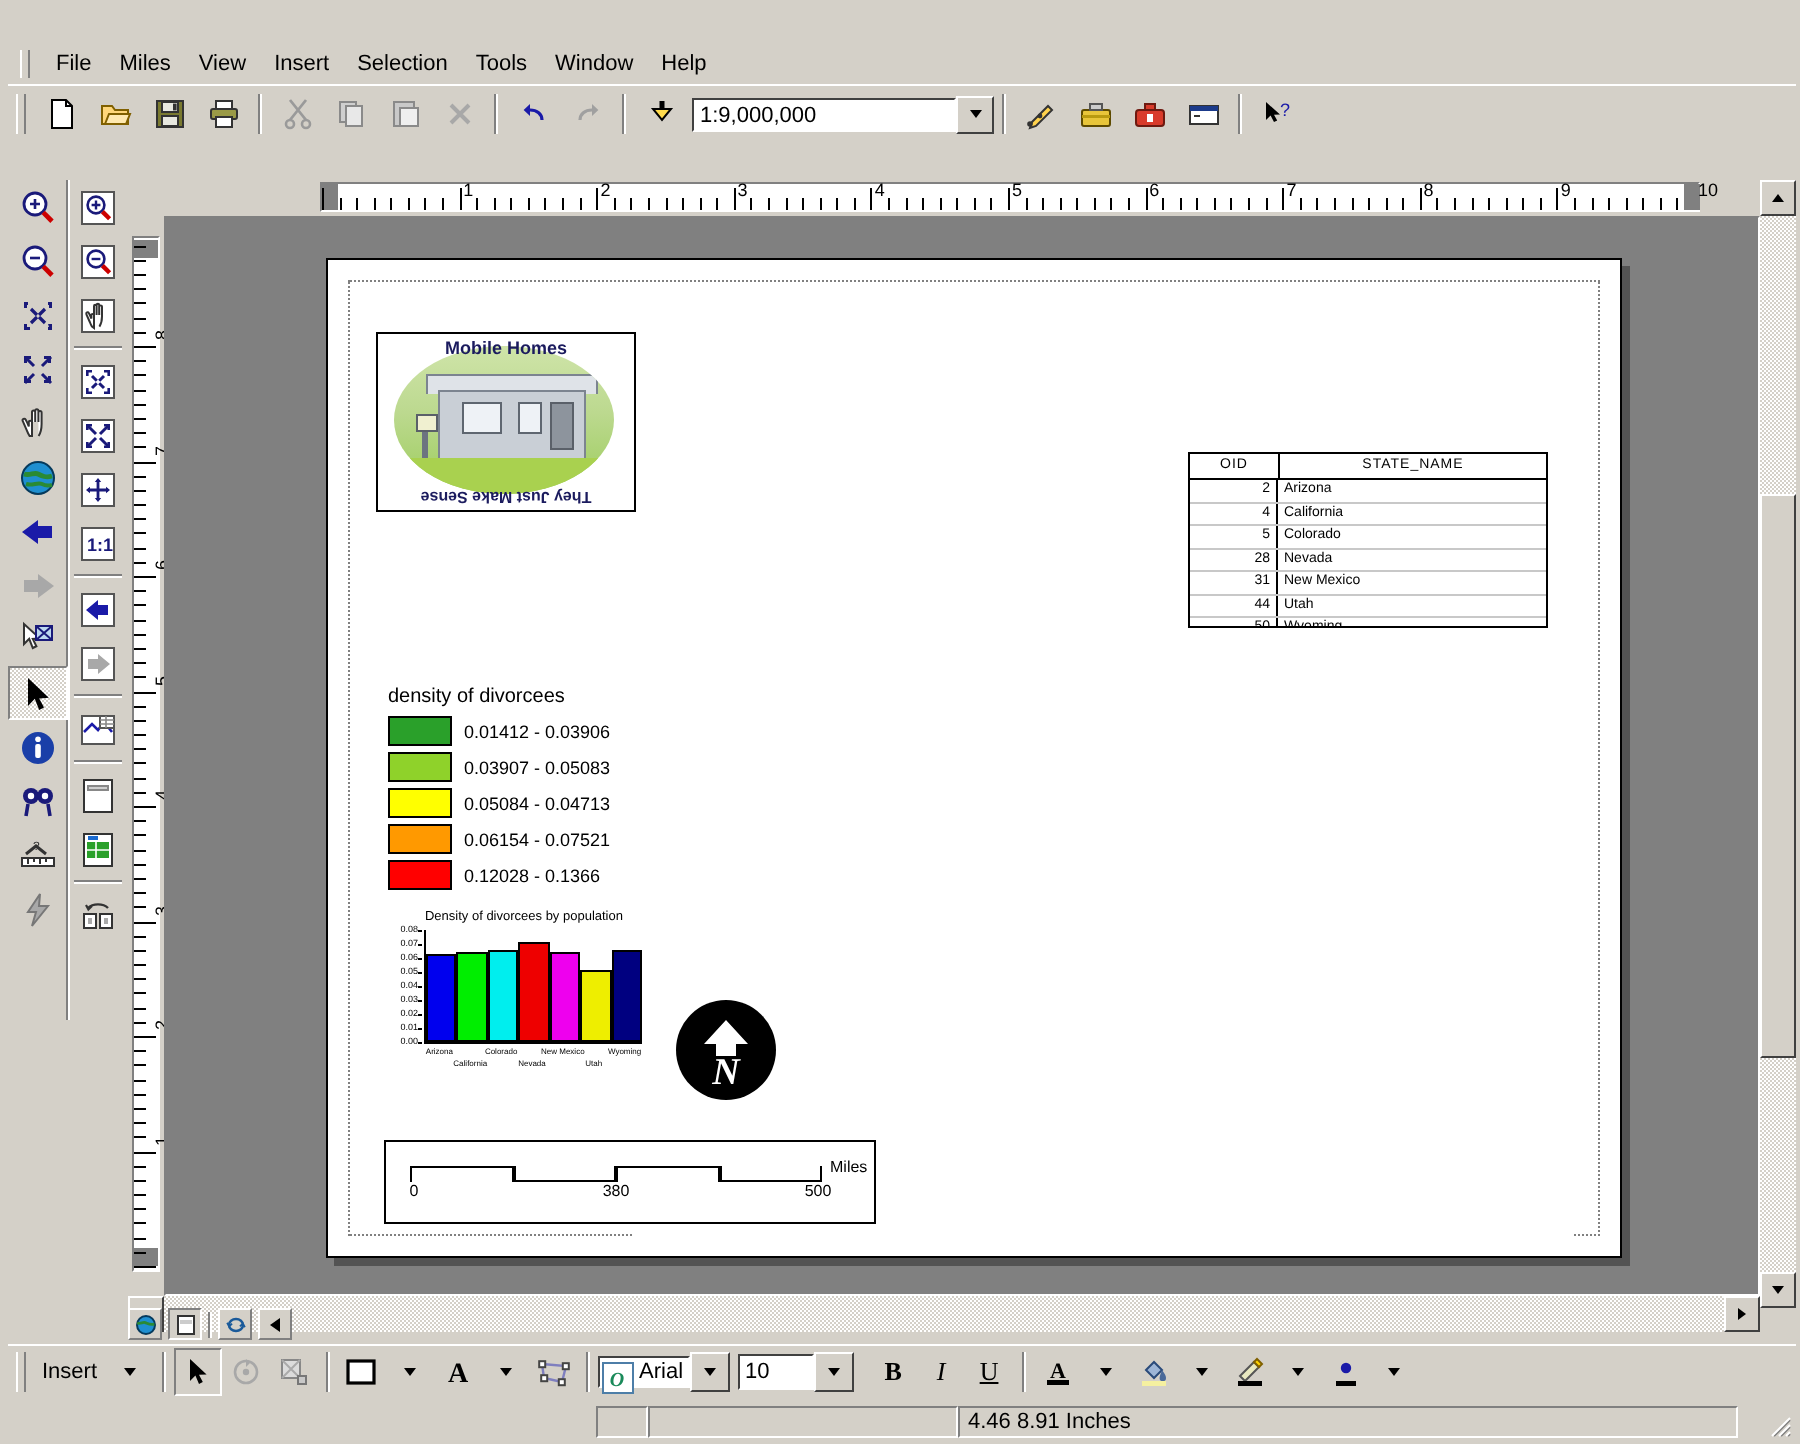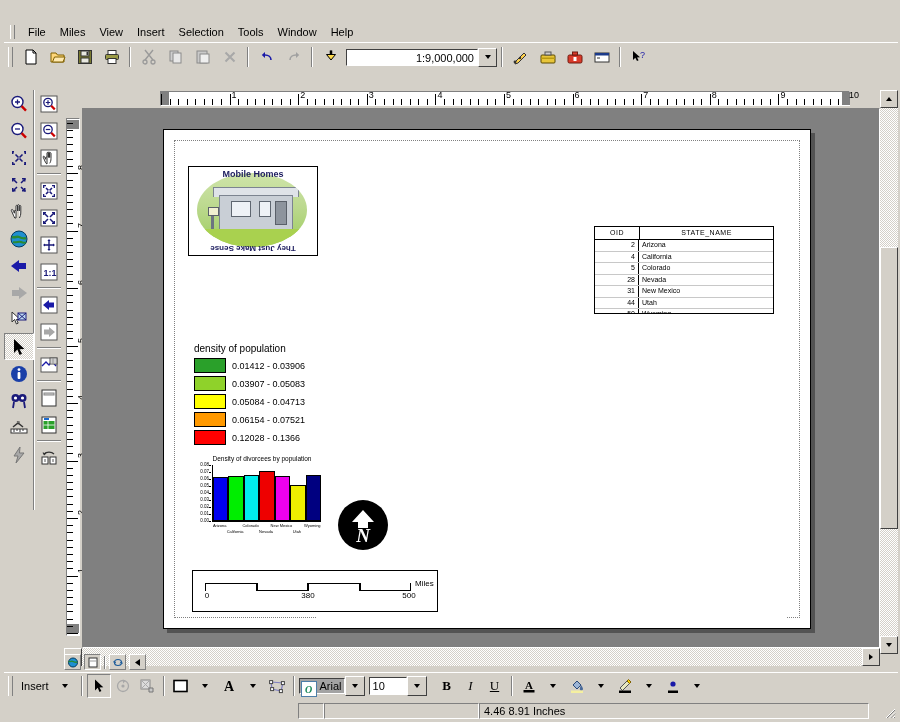--- a/index.html
+++ b/index.html
@@ -41,21 +41,21 @@
   .menu-item{padding:2px 7px;font-size:11px;cursor:default;}
 
   
   .toolbar{position:absolute;left:2px;top:40px;width:894px;height:28px;
     background:#d4d0c8;display:flex;align-items:center;
     border-top:1px solid #fff;}
   .tgrip{width:3px;height:20px;border-left:1px solid #fff;border-right:1px solid #808080;margin:0 4px;}
   .tbtn{width:23px;height:22px;margin:0 1px;display:flex;align-items:center;justify-content:center;
     background:transparent;border:1px solid transparent;}
   .tsep{width:1px;height:20px;background:#808080;border-right:1px solid #fff;margin:0 4px;}
-  .scalebox{display:flex;align-items:center;height:19px;margin-left:2px;text-align:right;}
+  .scalebox{display:flex;align-items:center;height:19px;margin-left:2px;}
   .scaleinput{width:132px;height:17px;background:#fff;border:1px solid;
      border-color:#404040 #fff #fff #404040;font-size:11px;padding:1px 3px;
      box-sizing:border-box;line-height:15px;}
   .combo-arrow{width:17px;height:17px;background:#d4d0c8;border:1px solid;
      border-color:#fff #404040 #404040 #fff;display:flex;align-items:center;justify-content:center;}
   .caret{width:0;height:0;border-left:3px solid transparent;border-right:3px solid transparent;
      border-top:4px solid #000;}
 
   
   .leftpal{position:absolute;left:2px;top:88px;width:30px;}
@@ -183,21 +183,21 @@
 
   
   .drawbar{position:absolute;left:2px;top:670px;width:894px;height:26px;background:#d4d0c8;
      border-top:1px solid #fff;display:flex;align-items:center;}
   .db-label{font-size:11px;padding:0 4px;}
   .db-btn{width:22px;height:22px;display:flex;align-items:center;justify-content:center;
      border:1px solid transparent;}
   .db-btn.sel{border-color:#808080 #fff #fff #808080;}
   .db-sep{width:1px;height:20px;background:#808080;border-right:1px solid #fff;margin:0 4px;}
   .fontbox{display:flex;align-items:center;height:18px;}
-  .fontinput{width:148px;height:18px;background:#a3a3a3;border:1px solid;
+  .fontinput{width:148px;height:18px;background:#ffffff;border:1px solid;
      border-color:#404040 #fff #fff #404040;font-size:11px;padding:1px 2px 1px 20px;
      box-sizing:border-box;position:relative;line-height:14px;}
   .sizeinput{width:38px;height:18px;background:#fff;border:1px solid;
      border-color:#404040 #fff #fff #404040;font-size:11px;padding:1px 3px;
      box-sizing:border-box;line-height:14px;}
 
   
   .statusbar{position:absolute;left:2px;top:700px;width:894px;height:18px;background:#d4d0c8;
      display:flex;align-items:center;}
   .st-pane{height:16px;border:1px solid;border-color:#808080 #fff #fff #808080;
@@ -1679,21 +1679,21 @@
             <div class="logo-door" style="left:78px;top:28px;width:10px;height:22px;"></div>
             <div style="position:absolute;left:14px;top:38px;width:3px;height:22px;background:#6c7480;"></div>
             <div style="position:absolute;left:11px;top:34px;width:9px;height:7px;background:#f0f0d0;border:1px solid #5a6069;"></div>
             <div style="position:absolute;left:0;bottom:0;width:110px;height:18px;background:#a9d14f;"></div>
           </div>
           <div class="logo-txt-top">Mobile Homes</div>
           <div class="logo-txt-bot">They Just Make Sense</div>
         </div>
 
         <div class="legend">
-          <div class="legend-title">density of population</div>
+          <div class="legend-title">density of divorcees</div>
           <div id="legend-rows">
               <div class="legend-row">
                 <span class="swatch" style="background: rgb(42, 160, 42);"></span>
                 <span class="legend-label">0.01412 - 0.03906</span>
               </div>
               <div class="legend-row">
                 <span class="swatch" style="background: rgb(143, 210, 42);"></span>
                 <span class="legend-label">0.03907 - 0.05083</span>
               </div>
               <div class="legend-row">

